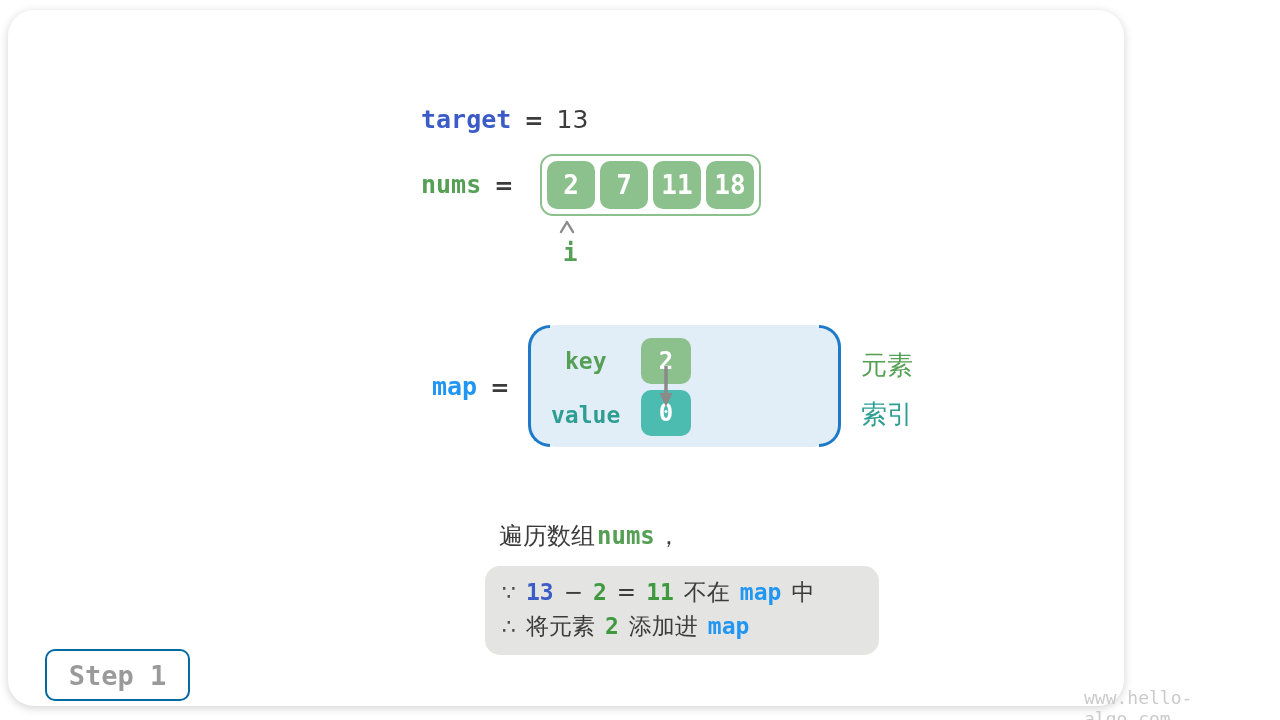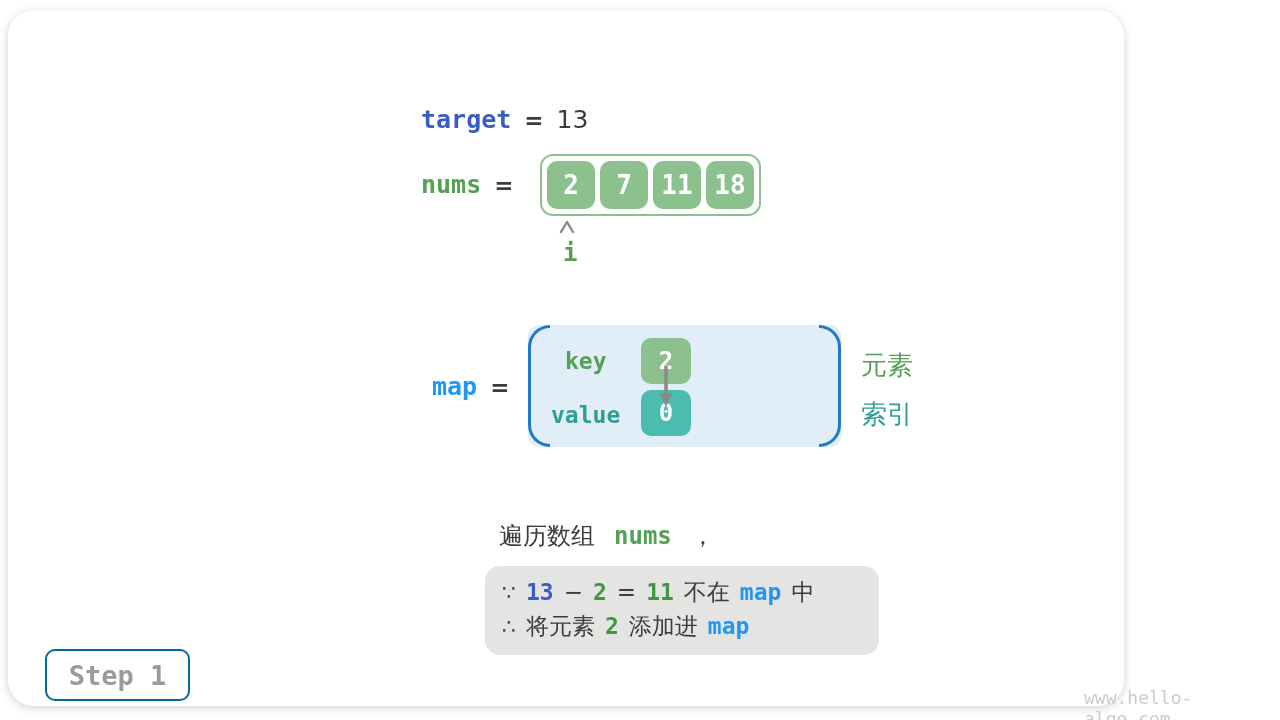--- a/index.html
+++ b/index.html
@@ -36,21 +36,21 @@
   .cell {
     width: 48px; height: 48px; border-radius: 10px;
     background: #8cc08c; color: #ffffff;
     font-size: 26px; line-height: 48px; text-align: center;
   }
   .pointer-label { position: absolute; left: 555px; top: 229px; font-size: 24px; color: #55a055; }
 
   
   .map-box {
     position: absolute; left: 520px; top: 315px; width: 313px; height: 122px;
-    background: #e1eef8; border-radius: 11px;
+    background: #e1eef8; border-radius: 28px;
   }
   .bracket { position: absolute; top: 0; bottom: 0; width: 22px; }
   .bracket-left {
     left: 0; border-left: 3px solid #1e7ac8; border-top: 3px solid #1e7ac8;
     border-bottom: 3px solid #1e7ac8; border-radius: 22px 0 0 22px;
   }
   .bracket-right {
     right: 0; border-right: 3px solid #1e7ac8; border-top: 3px solid #1e7ac8;
     border-bottom: 3px solid #1e7ac8; border-radius: 0 22px 22px 0;
   }
@@ -59,21 +59,21 @@
   .label-teal  { color: #2f9e92; text-align: center; }
   .kv-cell {
     position: absolute; width: 50px; height: 46px; border-radius: 10px;
     color: #ffffff; font-size: 24px; line-height: 46px; text-align: center;
   }
   .kv-green { background: #8cc08c; }
   .kv-teal  { background: #4cbbb0; }
   .side-label { position: absolute; font-size: 26px; font-weight: normal; }
 
   
-  .caption-row { position: absolute; left: 491px; top: 510px; display: flex; align-items: baseline; gap: 19px; }
+  .caption-row { position: absolute; left: 491px; top: 510px; display: flex; align-items: baseline; gap: 2px; }
   .caption-text { font-size: 24px; color: #3c3c3c; }
   .caption-code { font-size: 24px; color: #55a055; }
   .conclusion-box {
     position: absolute; left: 477px; top: 556px; width: 394px; height: 89px;
     background: #e4e4e3; border-radius: 15px; padding: 11px 0 0 17px;
   }
   .concl-line { display: flex; align-items: baseline; gap: 10px; height: 34px; font-size: 23px; color: #3c3c3c; }
   .sym { color: #4a4a4a; font-size: 22px; }
   .c-royal { color: #3b5bc7; font-size: 23px; }
   .c-green { color: #3f9a3f; font-size: 23px; }

